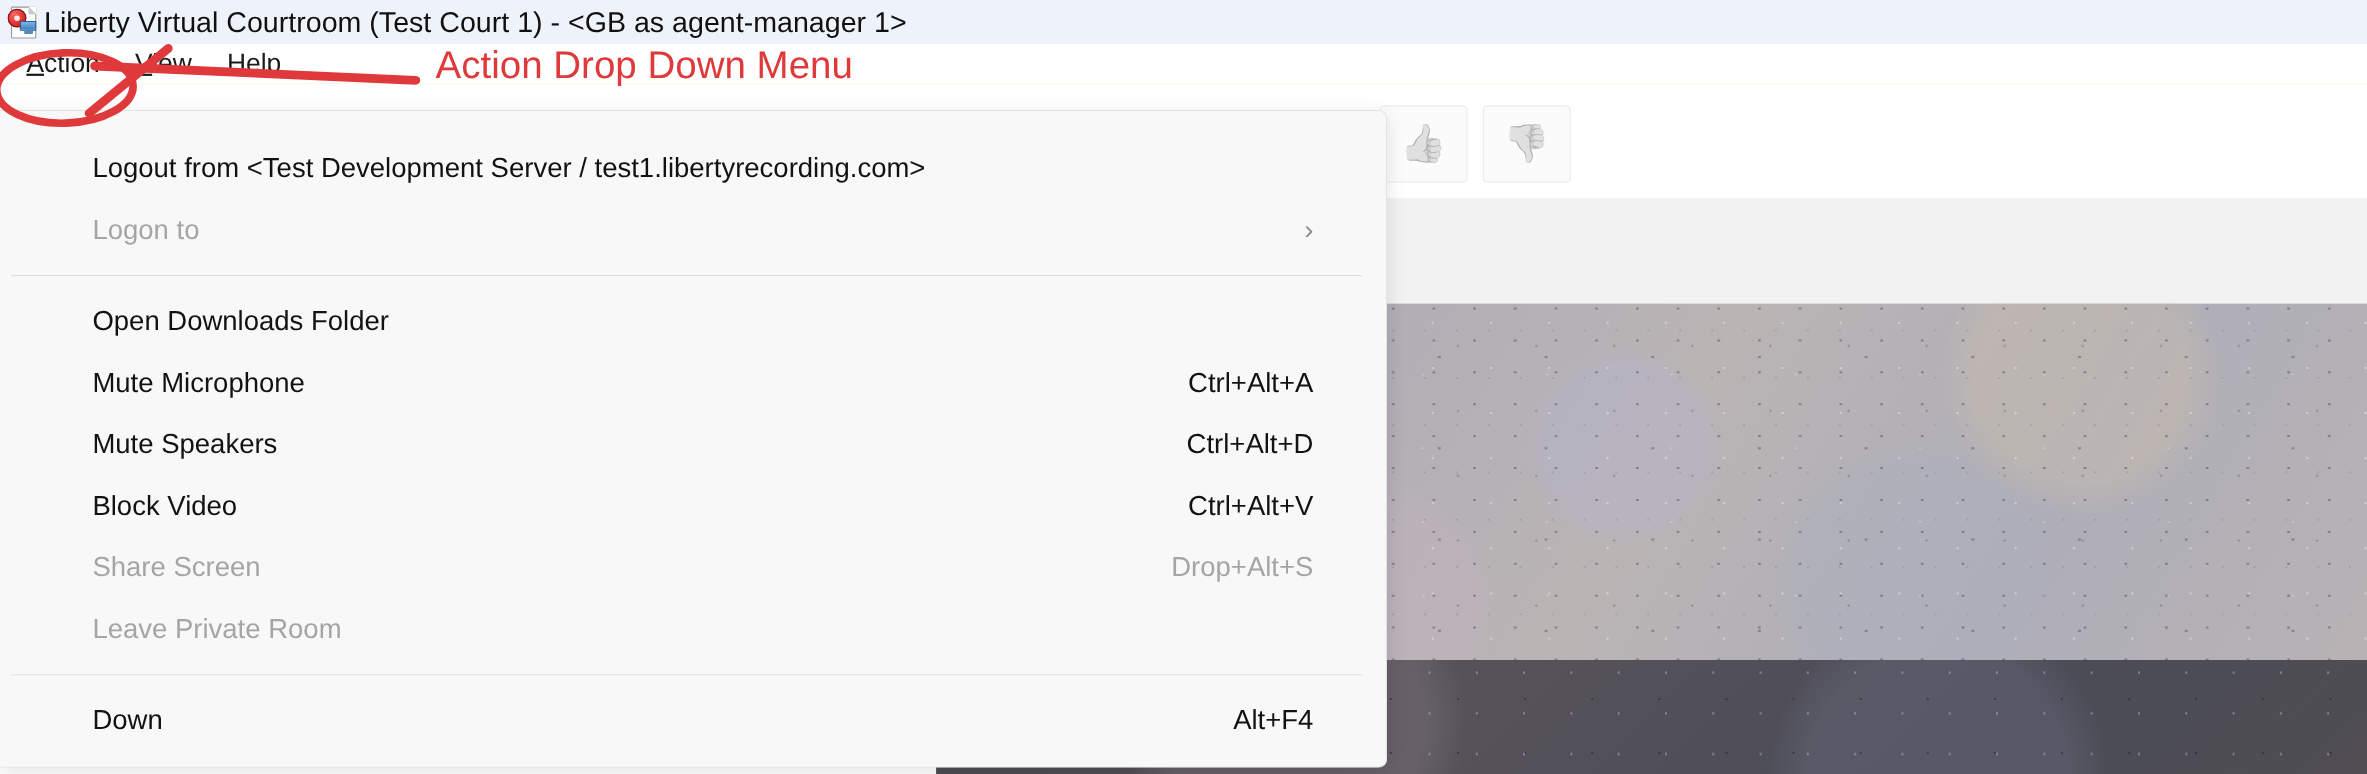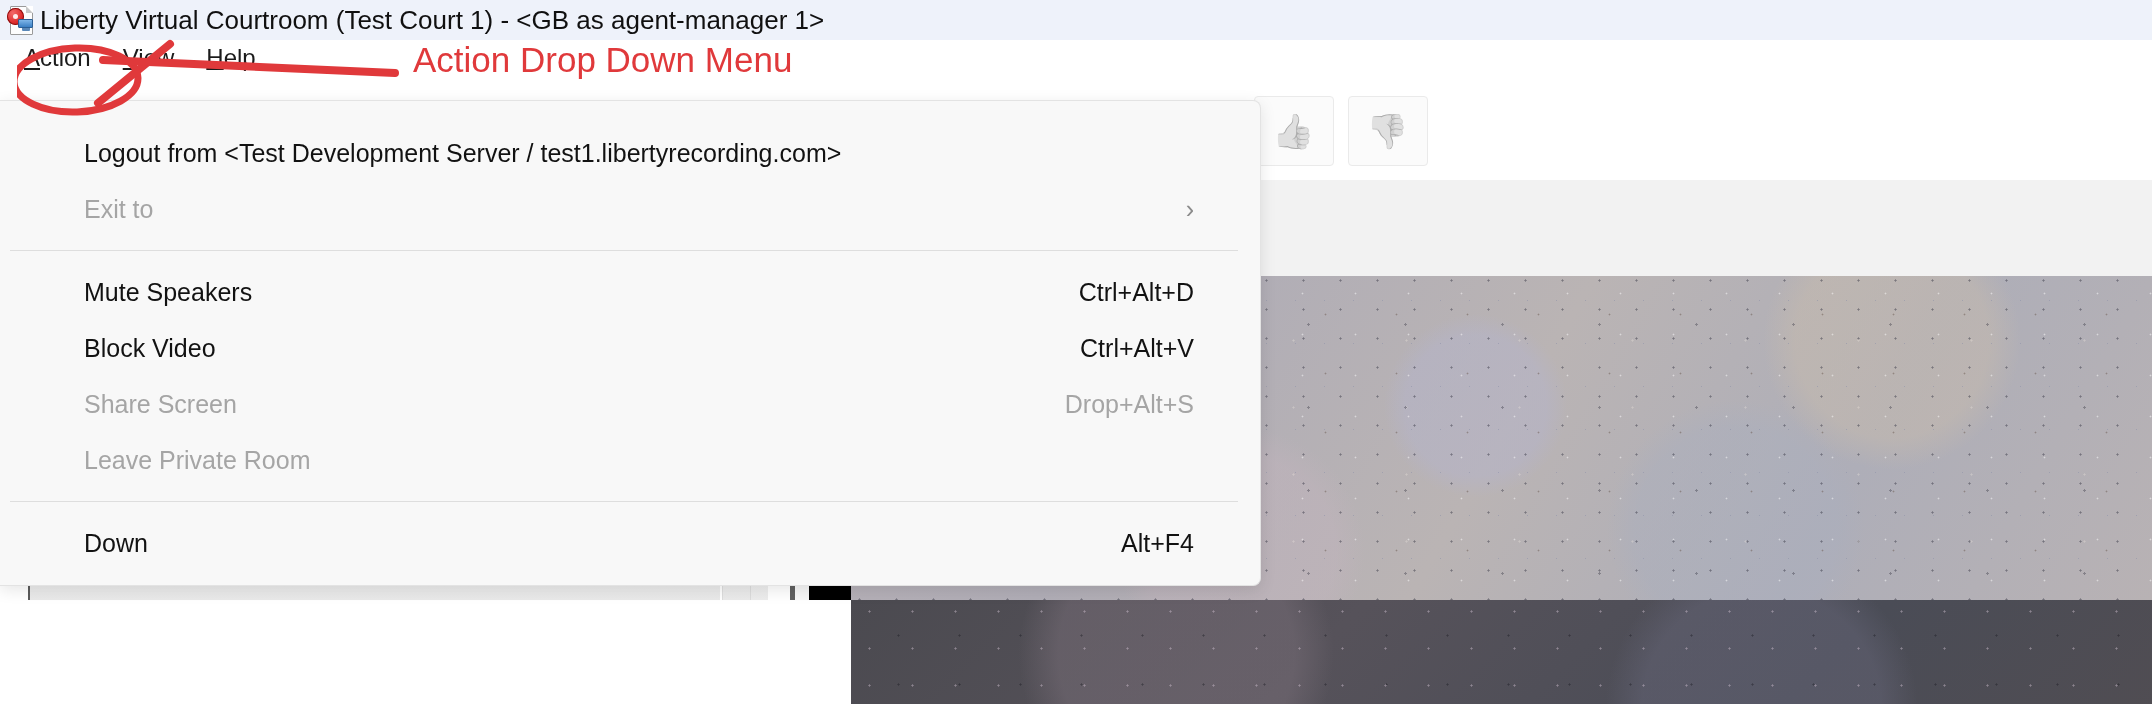--- a/index.html
+++ b/index.html
@@ -322,21 +322,20 @@
     margin: 13px 22px 13px 10px;
   }
 
   
   #annotation-layer {
     position: absolute;
     left: 0; top: 0;
     width: 1988px; height: 704px;
     pointer-events: none;
     z-index: 80;
-    margin-left: 17px;
   }
   #annotation-text {
     position: absolute;
     left: 396px; top: 40px;
     font-size: 35px;
     color: #e0393b;
     white-space: nowrap;
     font-family: "Liberation Sans", sans-serif;
   }
 </style>
@@ -393,28 +392,38 @@
   </div>
 
   <div id="action-dropdown">
 
     <div class="menu-item">
       <span class="label">Logout from &lt;Test Development Server / test1.libertyrecording.com&gt;</span>
       <span class="spacer"></span>
     </div>
 
     <div class="menu-item disabled">
-      <span class="label">Exit to</span>
+      <span class="label">Logon to</span>
       <span class="spacer"></span>
       <span class="chevron">›</span>
     </div>
 
     <div class="menu-separator"></div>
 
-
+    <div class="menu-item">
+      <span class="label">Open Downloads Folder</span>
+      <span class="spacer"></span>
+      <span class="shortcut"></span>
+    </div>
+
+    <div class="menu-item">
+      <span class="label">Mute Microphone</span>
+      <span class="spacer"></span>
+      <span class="shortcut">Ctrl+Alt+A</span>
+    </div>
 
     <div class="menu-item">
       <span class="label">Mute Speakers</span>
       <span class="spacer"></span>
       <span class="shortcut">Ctrl+Alt+D</span>
     </div>
 
     <div class="menu-item">
       <span class="label">Block Video</span>
       <span class="spacer"></span>

